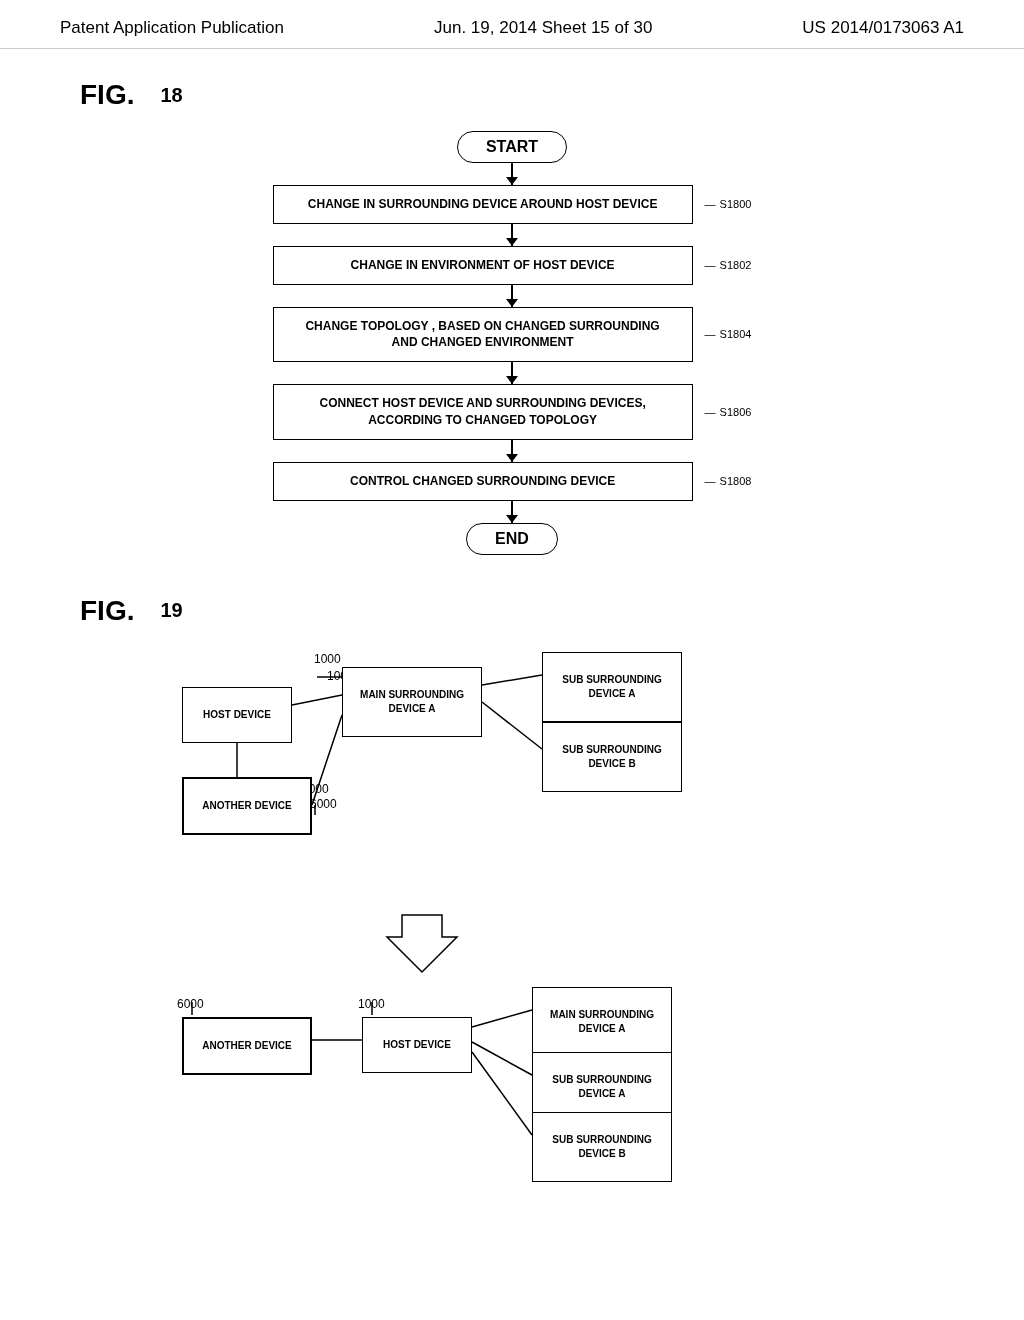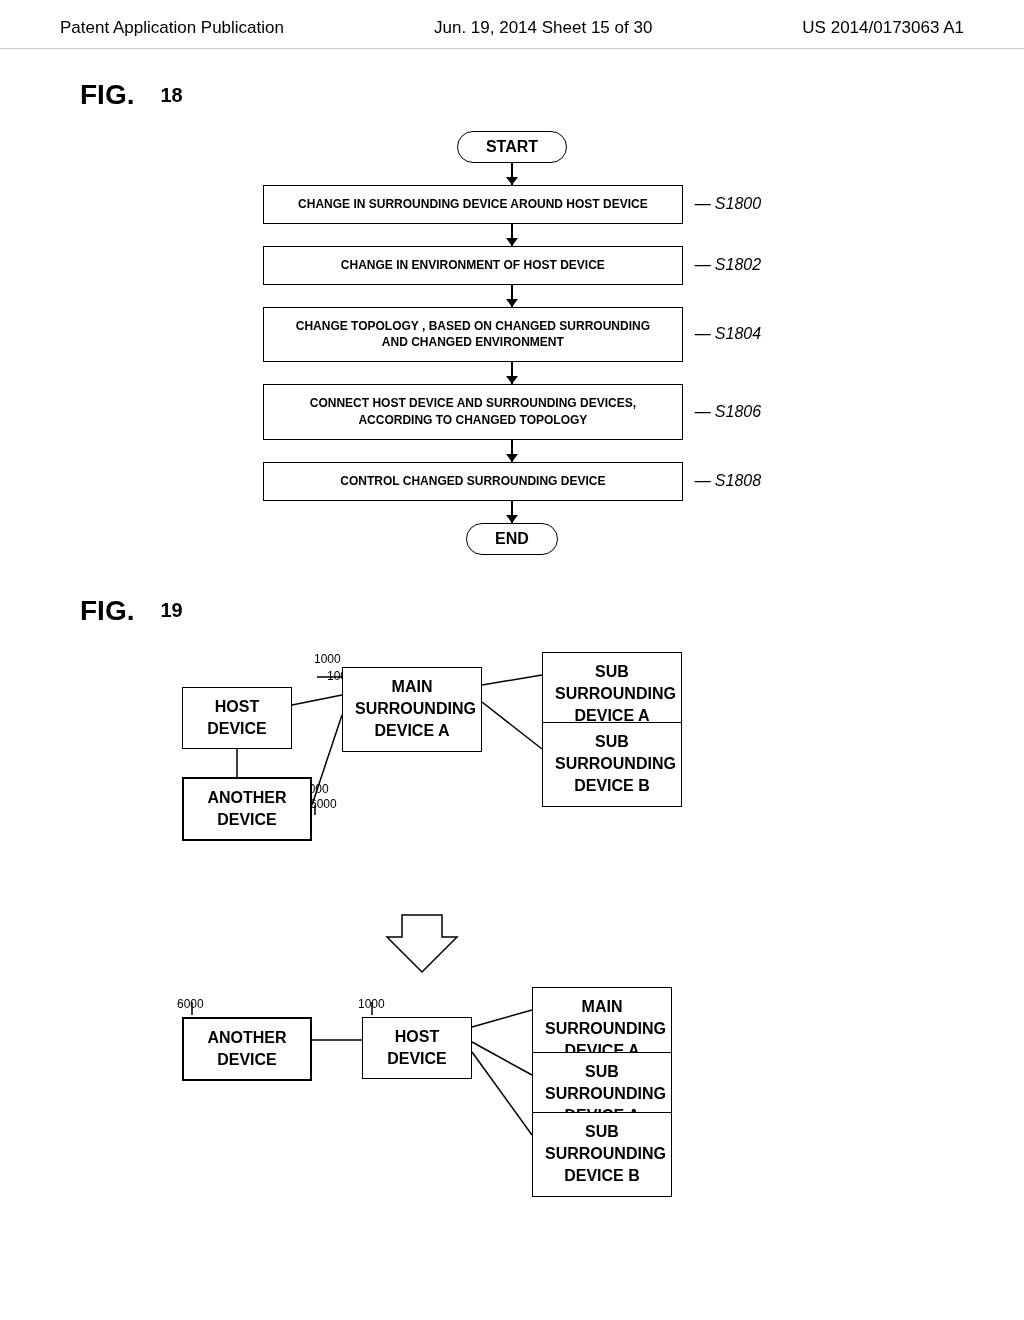--- a/index.html
+++ b/index.html
@@ -92,48 +92,47 @@
       height: 0;
     }
 
     .step-row {
       display: flex;
       align-items: center;
       gap: 12px;
     }
 
     .step-label {
-      font-size: 16px;
+      font-size: 11px;
       white-space: nowrap;
       display: flex;
       align-items: center;
       gap: 4px;
-      font-style: italic;
     }
 
     .step-label::before {
       content: '—';
     }
 
     
     .fig19-section {
       margin-top: 10px;
     }
 
     .diagram19 {
       position: relative;
       width: 700px;
       min-height: 580px;
       margin: 0 auto;
     }
 
     .node-box {
       border: 1.5px solid #000;
-      padding: 8px 12px;
-      font-size: 16px;
+      padding: 20px 12px;
+      font-size: 10px;
       font-weight: bold;
       background: #fff;
       text-align: center;
       line-height: 1.4;
       position: absolute;
     }
 
     .node-box.thick {
       border-width: 2.5px;
     }

